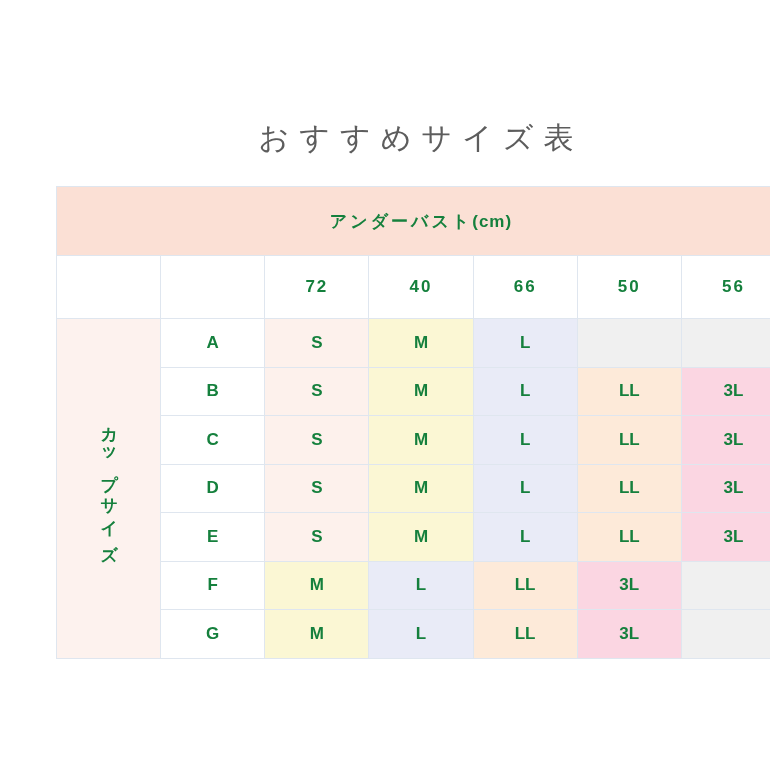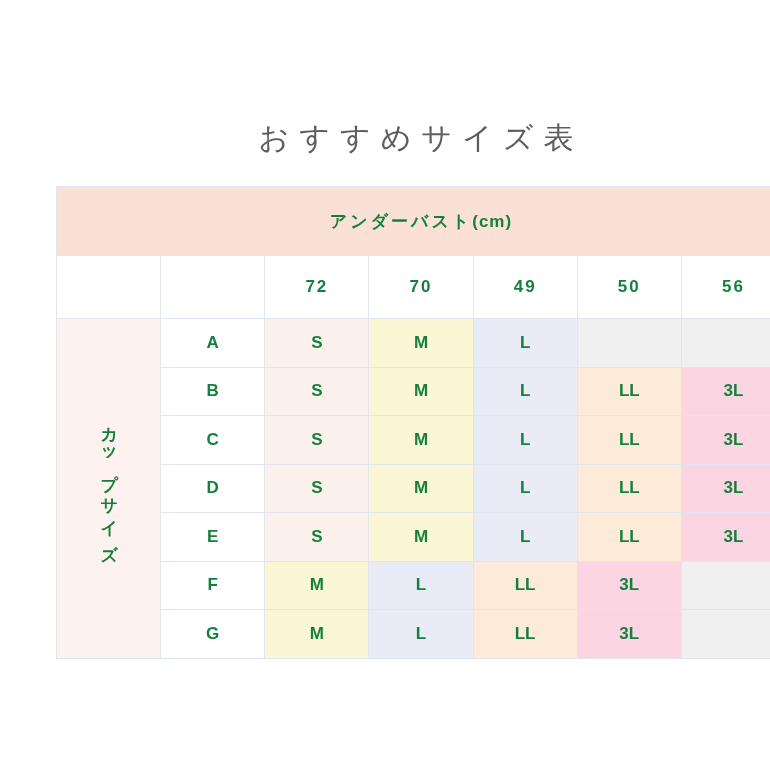--- a/index.html
+++ b/index.html
@@ -116,22 +116,22 @@
       <tbody>
         <tr>
           <td class="header-band" colspan="7">
             <span>アンダーバスト</span><span class="small">(cm)</span>
           </td>
         </tr>
         <tr>
           <td class="corner-blank" rowspan="1"></td>
           <td class="corner-blank"></td>
           <td class="col-under">72</td>
-          <td class="col-under">70</td>
-          <td class="col-under">49</td>
+          <td class="col-under">40</td>
+          <td class="col-under">66</td>
           <td class="col-under">50</td>
           <td class="col-under">56</td>
         </tr>
 
         <tr class="row-cup">
           <td class="cup-label-cell" rowspan="7">
             <span class="cup-label-inner">カップサイズ</span>
           </td>
           <td class="cup-name">A</td>
           <td class="v-S">S</td>

